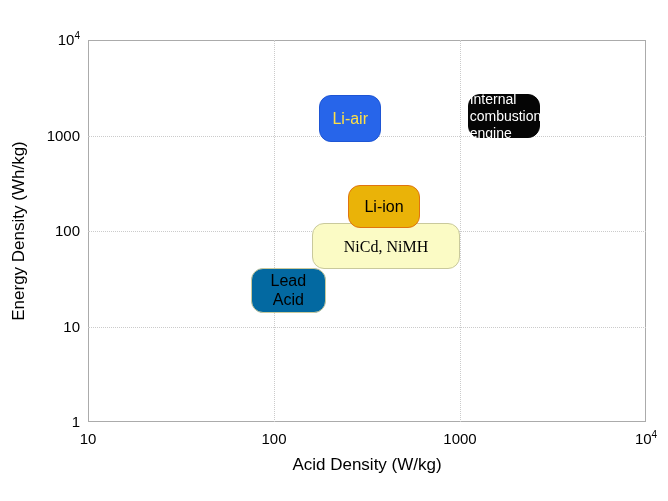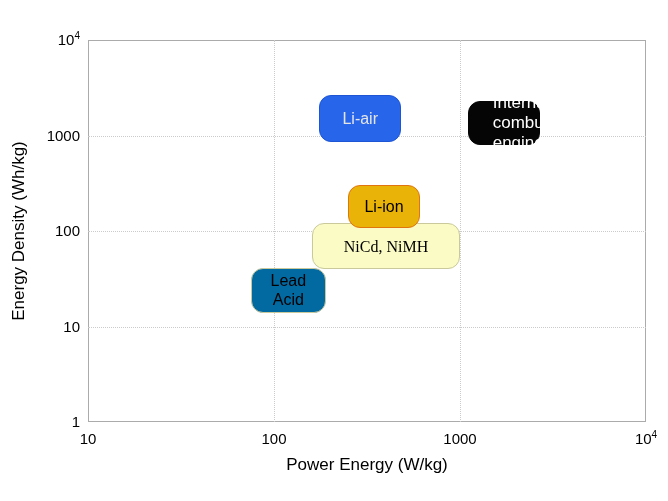--- a/index.html
+++ b/index.html
@@ -54,36 +54,36 @@
     white-space:nowrap;
     transform:translate(-50%,-50%) rotate(-90deg);
   }
 </style>
 </head>
 <body>
 
 <div class="fig">
   <div class="plot-frame" id="plot-frame" style="left: 88px; top: 40px; width: 558px; height: 382px; border-color: rgb(171, 171, 171);"></div>
   <div class="ylabel" id="ylabel" style="left: 19px; top: 231px;">Energy Density (Wh/kg)</div>
-  <div class="xlabel" id="xlabel" style="left: 88px; width: 558px; top: 455px;">Power Energy (W/kg)</div>
+  <div class="xlabel" id="xlabel" style="left: 88px; width: 558px; top: 455px;">Acid Density (W/kg)</div>
 <div class="gridline-v" style="left: 274px; top: 40px; height: 382px; border-color: rgb(203, 203, 203);"></div>
     <div class="gridline-v" style="left: 460px; top: 40px; height: 382px; border-color: rgb(203, 203, 203);"></div>
     <div class="gridline-h" style="top: 326.5px; left: 88px; width: 558px; border-color: rgb(203, 203, 203);"></div>
     <div class="gridline-h" style="top: 231px; left: 88px; width: 558px; border-color: rgb(203, 203, 203);"></div>
     <div class="gridline-h" style="top: 135.5px; left: 88px; width: 558px; border-color: rgb(203, 203, 203);"></div>
     <div class="tick-x" style="left: 48px; top: 430px;">10</div>
     <div class="tick-x" style="left: 234px; top: 430px;">100</div>
     <div class="tick-x" style="left: 420px; top: 430px;">1000</div>
     <div class="tick-x" style="left: 606px; top: 430px;">10<sup>4</sup></div>
     <div class="tick-y" style="left: 20px; top: 413px;">1</div>
     <div class="tick-y" style="left: 20px; top: 317.5px;">10</div>
     <div class="tick-y" style="left: 20px; top: 222px;">100</div>
     <div class="tick-y" style="left: 20px; top: 126.5px;">1000</div>
     <div class="tick-y" style="left: 20px; top: 31px;">10<sup>4</sup></div>
     <div class="region" style="left: 311.966px; top: 223.438px; width: 148.034px; height: 45.5651px; background: rgb(251, 251, 197); border: 1px solid rgb(201, 201, 156); color: rgb(0, 0, 0); font-size: 16px; font-family: Liberation Serif, serif;"><span>NiCd, NiMH</span></div>
     <div class="region" style="left: 250.761px; top: 267.979px; width: 75.0868px; height: 44.5656px; background: #0369a1; border: 1px solid rgb(201, 201, 156); color: rgb(0, 0, 0); font-size: 16px;"><span>Lead
 Acid</span></div>
-    <div class="region" style="left: 319.205px; top: 95.08px; width: 82px; height: 47.1605px; background: rgb(39, 101, 234); border: 1px solid rgb(30, 85, 212); color: #e5e5e5; font-size: 16px;"><span>Li-air</span></div>
+    <div class="region" style="left: 319.205px; top: 95.08px; width: 62px; height: 47.1605px; background: rgb(39, 101, 234); border: 1px solid rgb(30, 85, 212); color: #fde047; font-size: 16px;"><span>Li-air</span></div>
     <div class="region" style="left: 348.017px; top: 185.435px; width: 72.0545px; height: 42.7589px; background: #eab308; border: 1px solid rgb(224, 116, 15); color: rgb(0, 0, 0); font-size: 16px;"><span>Li-ion</span></div>
-    <div class="region" style="left: 467.699px; top: 101px; width: 72.5346px; height: 44.3967px; background: rgb(5, 5, 5); border: 1px solid rgb(5, 5, 5); color: rgb(255, 255, 255); font-size: 17px; justify-content: flex-start; text-align: left; padding-left: 24px;"><span>Internal
+    <div class="region" style="left: 467.699px; top: 94px; width: 72.5346px; height: 44.3967px; background: rgb(5, 5, 5); border: 1px solid rgb(5, 5, 5); color: rgb(255, 255, 255); font-size: 14px; justify-content: flex-start; text-align: left; padding-left: 1px;"><span>Internal
 combustion
 engine</span></div>
   </div>
 
 </body></html>

